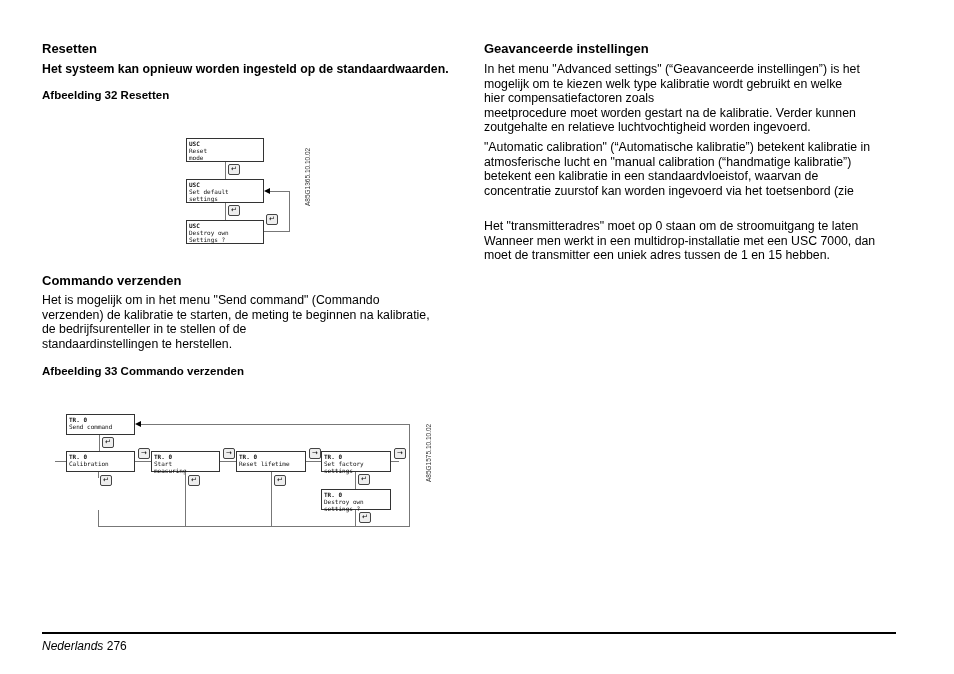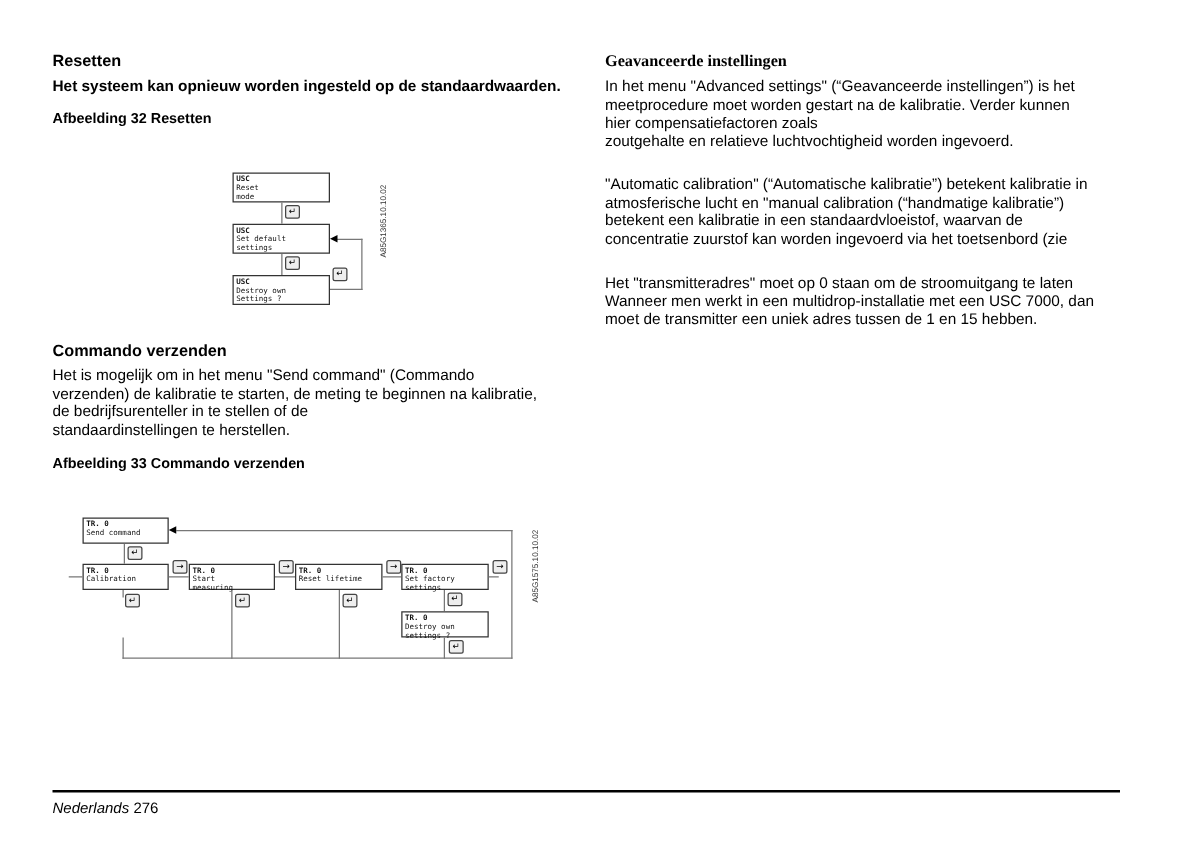--- a/index.html
+++ b/index.html
@@ -128,25 +128,26 @@
     <div>Destroy own</div>
     <div>settings ?</div>
   </div>
   <div class="vline" style="left:355px; top:510px; height:17px;"></div>
   <div class="key" style="left:359px; top:512px;">↵</div>
 
   <div class="hline" style="left:98px; top:526px; width:312px;"></div>
   <div class="rot" style="left:425px; top:482px;">A85G1575.10.10.02</div>
 </div>
 
-<h2 class="abs" style="left:484px; top:41px;font-family:Liberation Serif, serif;">Geavanceerde instellingen</h2>
+<h2 class="abs" style="left:484px; top:41px;">Geavanceerde instellingen</h2>
 <div class="abs" style="left:484px; top:62px;">
   <p class="p">In het menu "Advanced settings" (“Geavanceerde instellingen”) is het</p>
+  <p class="p">mogelijk om te kiezen welk type kalibratie wordt gebruikt en welke</p>
+  <p class="p">hier compensatiefactoren zoals</p>
   <p class="p">meetprocedure moet worden gestart na de kalibratie. Verder kunnen</p>
-  <p class="p">hier compensatiefactoren zoals</p>
   <p class="p">zoutgehalte en relatieve luchtvochtigheid worden ingevoerd.</p>
 </div>
 <div class="abs" style="left:484px; top:140px;">
   <p class="p">"Automatic calibration" (“Automatische kalibratie”) betekent kalibratie in</p>
   <p class="p">atmosferische lucht en "manual calibration (“handmatige kalibratie”)</p>
   <p class="p">betekent een kalibratie in een standaardvloeistof, waarvan de</p>
   <p class="p">concentratie zuurstof kan worden ingevoerd via het toetsenbord (zie</p>
 </div>
 <div class="abs" style="left:484px; top:219px;">
   <p class="p">Het "transmitteradres" moet op 0 staan om de stroomuitgang te laten</p>

